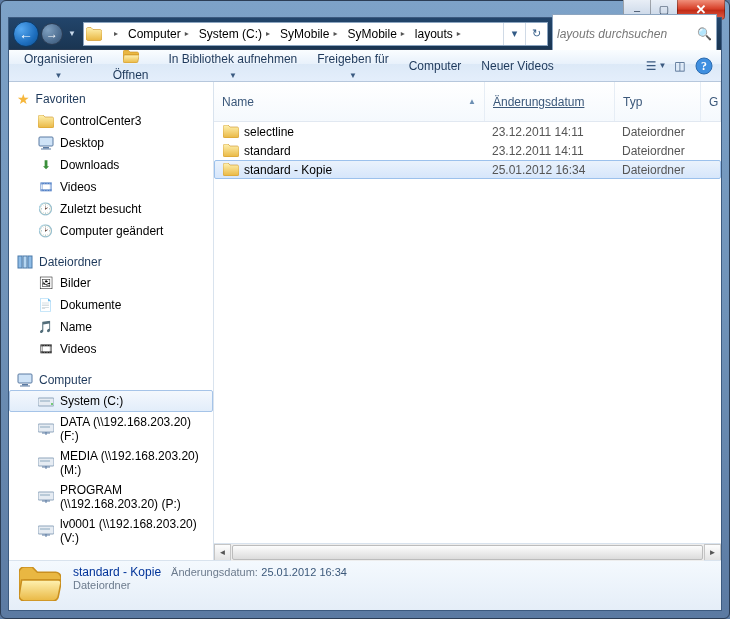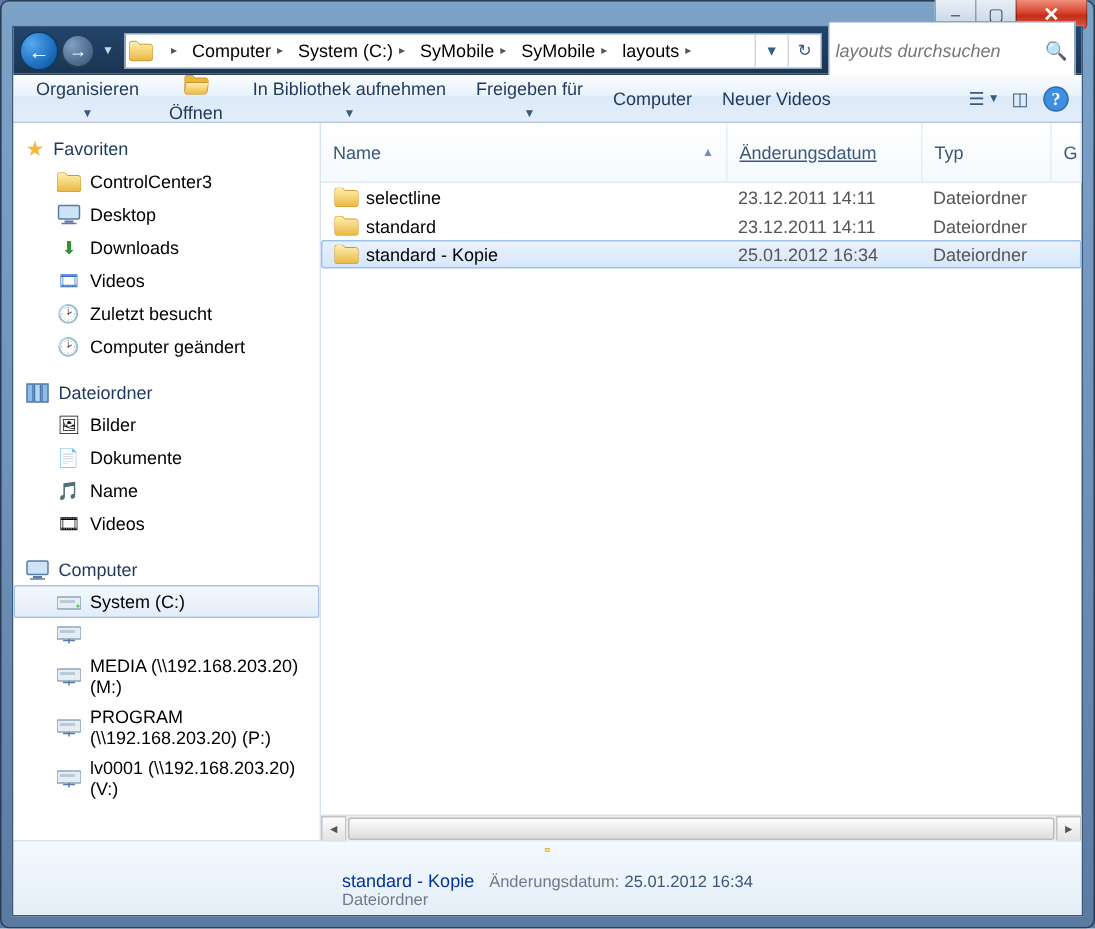--- a/index.html
+++ b/index.html
@@ -172,21 +172,21 @@
     display:flex;align-items:center;
   }
   .hscroll .arrow{width:17px;height:17px;background:linear-gradient(#fdfdfd,#e3e3e3);border:1px solid #c5c5c5;display:flex;align-items:center;justify-content:center;font-size:8px;color:#555;}
   .hscroll .track{flex:1;height:17px;background:#ededed;position:relative;}
   .hscroll .thumb{position:absolute;left:0;top:0;height:15px;margin:1px;right:0;background:linear-gradient(#fdfdfd,#dcdcdc);border:1px solid #bcbcbc;border-radius:2px;}
 
   
   .details{
     height:50px;border-top:1px solid #d9e3ee;
     background:linear-gradient(#f4f9fe,#e5eef8);
-    display:flex;align-items:center;padding:4px 10px;gap:12px;flex-direction:column;
+    display:flex;align-items:flex-start;padding:4px 10px;gap:12px;
   }
   .details .big-ico{width:42px;height:38px;}
   .details .dname{color:#003399;font-size:12px;}
   .details .dlabel{color:#6c7b8d;font-size:11px;}
   .details .dval{color:#3b587a;font-size:11px;}
 
   
   svg{display:block;}
 </style>
 </head>
@@ -427,20 +427,21 @@
                 </svg>
               </span>
               <span>System (C:)</span>
             </div>
             <div class="nav-item">
               <span class="ficon">
                 <svg width="16" height="14">
                   <use href="#netdrive"></use>
                 </svg>
               </span>
+              <span>DATA (\\192.168.203.20) (F:)</span>
             </div>
             <div class="nav-item">
               <span class="ficon">
                 <svg width="16" height="14">
                   <use href="#netdrive"></use>
                 </svg>
               </span>
               <span>MEDIA (\\192.168.203.20) (M:)</span>
             </div>
             <div class="nav-item">

